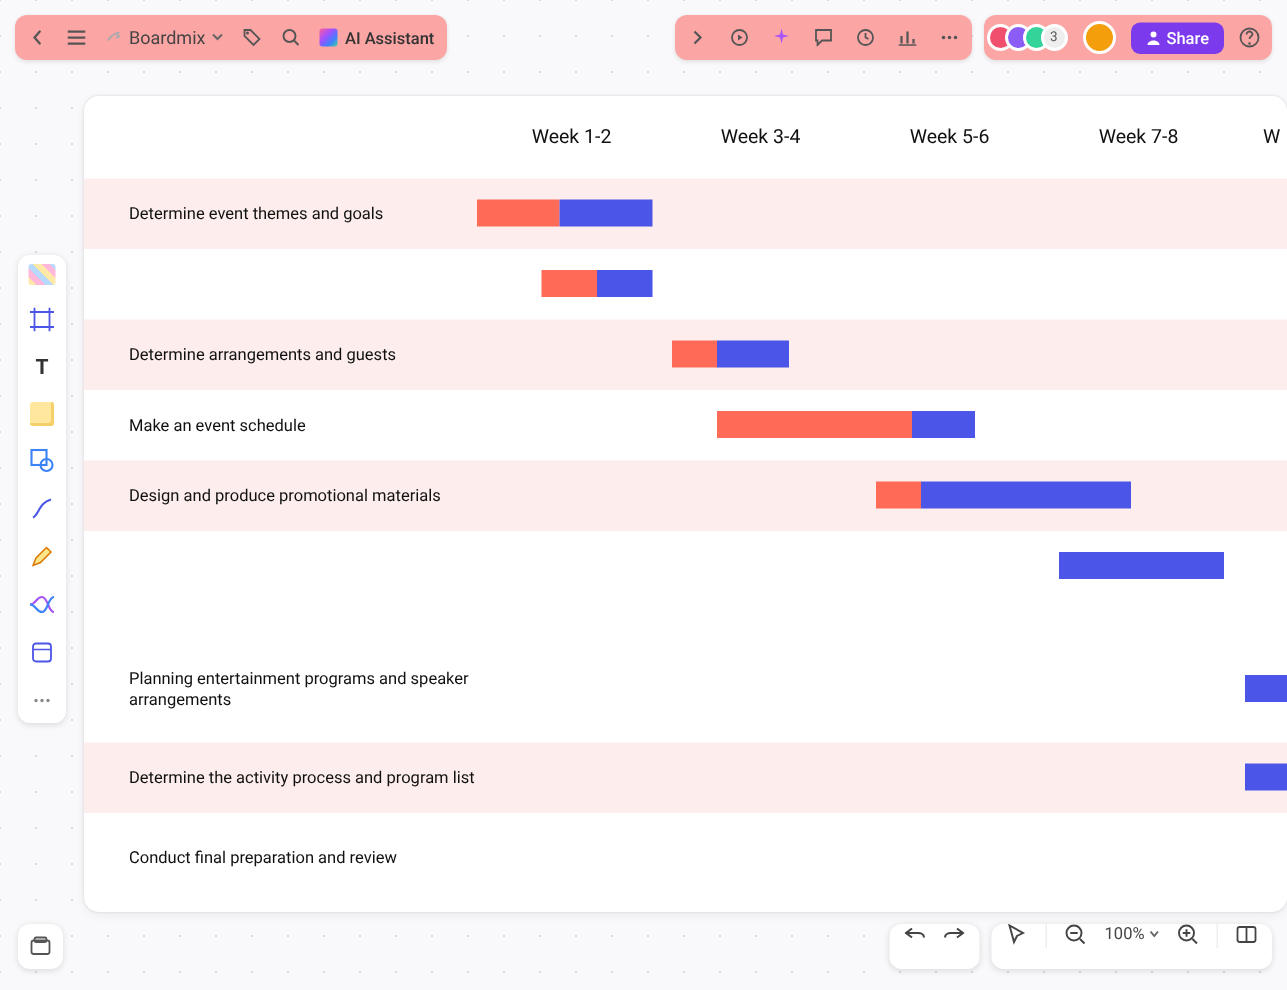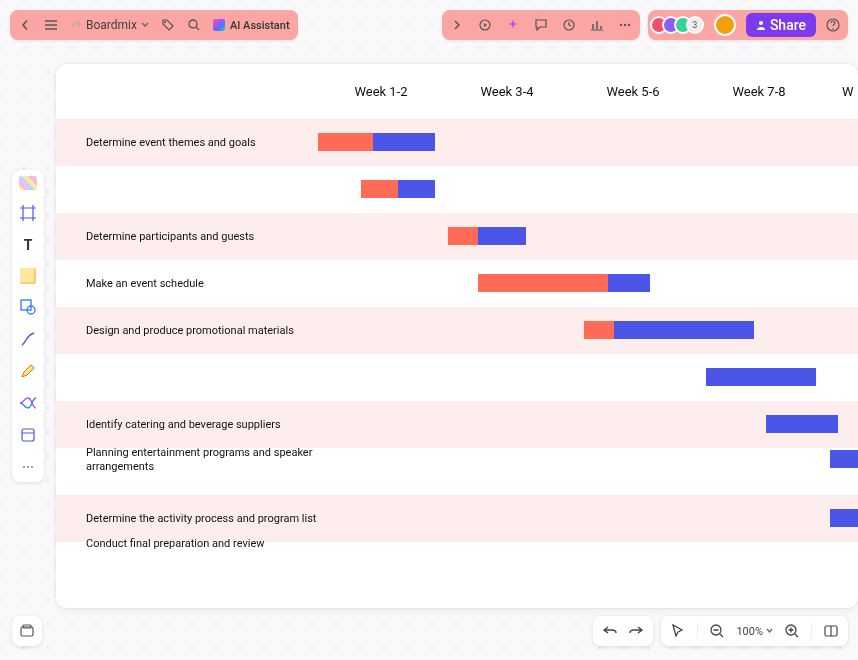--- a/index.html
+++ b/index.html
@@ -11,31 +11,31 @@
   .icon-btn { width: 14px; height: 14px; display: inline-flex; align-items: center; justify-content: center; color: #555; cursor: pointer; }
   .spacer { flex: 1; }
   .ai-label { display: flex; align-items: center; gap: 5px; font-weight: 500; font-size: 11px; }
   .ai-gradient { width: 12px; height: 12px; border-radius: 2px; background: linear-gradient(135deg,#ff5ca0,#a050ff 40%,#4080ff 70%,#40d0a0); }
   .board-name { display: flex; align-items: center; gap: 4px; font-size: 12px; color: #444; }
   .avatars { display: flex; align-items: center; }
   .avatar { width: 18px; height: 18px; border-radius: 50%; border: 2px solid #fff; margin-left: -6px; }
   .avatar.a { background: #f0506e; } .avatar.b { background: #8b5cf6; } .avatar.c { background: #34d399; }
   .avatar.count { background: #eee; color: #555; font-size: 9px; display:flex; align-items:center; justify-content:center; }
   .avatar.user { background: #f59e0b; margin-left: 0; width: 22px; height: 22px; }
-  .share-btn { background: #7c3aed; color: #fff; border-radius: 6px; padding: 4px 10px; font-size: 14px; font-weight: 500; display: flex; align-items: center; gap: 4px; cursor: pointer; text-align: center; }
+  .share-btn { background: #7c3aed; color: #fff; border-radius: 6px; padding: 4px 10px; font-size: 11px; font-weight: 500; display: flex; align-items: center; gap: 4px; cursor: pointer; text-align: center; }
 
   .side-toolbar { position: absolute; left: 12px; top: 170px; width: 32px; background: #fff; border-radius: 8px; box-shadow: 0 1px 4px rgba(0,0,0,.12); padding: 6px 0; display: flex; flex-direction: column; align-items: center; gap: 14px; }
   .side-toolbar .tool { width: 18px; height: 18px; display: flex; align-items: center; justify-content: center; cursor: pointer; color: #555; }
   .tool.sticky { background: repeating-linear-gradient(45deg,#ffe9a8,#ffe9a8 4px,#ffb8d9 4px,#ffb8d9 8px,#b8d9ff 8px,#b8d9ff 12px); border-radius: 2px; width: 18px; height: 14px; }
   .tool.note { background: #ffe79e; width: 16px; height: 16px; border-radius: 2px; box-shadow: inset -2px -2px 0 #f5d06a; }
   .tool.txt { font-weight: 700; font-size: 14px; color: #333; }
 
   .bottom-left { position: absolute; left: 12px; bottom: 14px; width: 30px; height: 30px; background: #fff; border-radius: 8px; box-shadow: 0 1px 4px rgba(0,0,0,.12); display: flex; align-items: center; justify-content: center; cursor: pointer; }
   .bottom-right { position: absolute; right: 10px; bottom: 14px; display: flex; gap: 8px; }
-  .br-group { background: #fff; border-radius: 8px; box-shadow: 0 1px 4px rgba(0,0,0,.12); height: 30px; display: flex; align-items: center; padding: 0 10px; gap: 12px; font-size: 11px; color: #444; }
+  .br-group { background: #fff; border-radius: 8px; box-shadow: 0 1px 4px rgba(0,0,0,.12); height: 30px; display: flex; align-items: flex-start; padding: 0 10px; gap: 12px; font-size: 11px; color: #444; }
   .br-group .sep { width: 1px; height: 16px; background: #eee; }
 
   .canvas-card { position: absolute; left: 56px; top: 64px; right: 0; bottom: 52px; background: #fff; border-radius: 10px; box-shadow: 0 0 0 1px rgba(0,0,0,.04), 0 2px 8px rgba(0,0,0,.06); overflow: hidden; }
   .gantt { position: absolute; inset: 0; }
   .col-header { position: absolute; top: 20px; font-size: 13px; color: #111; font-weight: 400; text-align: center; }
   .row { position: absolute; left: 0; right: 0; height: 47px; display: flex; align-items: center; }
   .row.stripe { background: #fdeeed; }
   .row-label { position: absolute; left: 30px; width: 240px; font-size: 11px; color: #111; line-height: 1.25; }
   .bar-area { position: absolute; left: 262px; right: 0; top: 0; bottom: 0; }
   .bar { position: absolute; height: 18px; top: 14px; display: flex; }
@@ -223,21 +223,21 @@
       </div>
       <div class="row" style="top: 102px;">
         <div class="bar-area">
           <div class="bar" style="left: 43px;">
             <div class="seg red" style="width: 37px;"></div>
             <div class="seg blue" style="width: 37px;"></div>
           </div>
         </div>
       </div>
       <div class="row stripe" style="top: 149px;">
-        <div class="row-label">Determine participants and guests</div>
+        <div class="row-label">Determine arrangements and guests</div>
         <div class="bar-area">
           <div class="bar" style="left: 130px;">
             <div class="seg red" style="width: 30px;"></div>
             <div class="seg blue" style="width: 48px;"></div>
           </div>
         </div>
       </div>
       <div class="row" style="top: 196px; text-decoration: underline;">
         <div class="row-label">Make an event schedule</div>
         <div class="bar-area">
@@ -256,45 +256,37 @@
           </div>
         </div>
       </div>
       <div class="row" style="top: 290px;">
         <div class="bar-area">
           <div class="bar" style="left: 388px;">
             <div class="seg blue" style="width: 110px;"></div>
           </div>
         </div>
       </div>
-      <div class="row stripe" style="top: 337px;">
-        <div class="row-label">Identify catering and beverage suppliers</div>
-        <div class="bar-area">
-          <div class="bar" style="left: 448px;">
-            <div class="seg blue" style="width: 72px;"></div>
-          </div>
-        </div>
-      </div>
       <div class="row" style="top: 372px;">
         <div class="row-label">Planning entertainment programs and speaker arrangements</div>
         <div class="bar-area">
           <div class="bar" style="left: 512px;">
             <div class="seg blue" style="width: 60px;"></div>
           </div>
         </div>
       </div>
       <div class="row stripe" style="top: 431px;">
         <div class="row-label">Determine the activity process and program list</div>
         <div class="bar-area">
           <div class="bar" style="left: 512px;">
             <div class="seg blue" style="width: 60px;"></div>
           </div>
         </div>
       </div>
-      <div class="row" style="top: 456px; text-decoration: underline;">
+      <div class="row" style="top: 484px; text-decoration: underline;">
         <div class="row-label">Conduct final preparation and review</div>
         <div class="bar-area"></div>
       </div>
     </div>
 </div>
 
 <div class="bottom-left">
   <svg width="14" height="14" viewBox="0 0 14 14">
       <rect x="1" y="3" width="12" height="9" rx="1.5" fill="none" stroke="#555" stroke-width="1.2"></rect>
       <rect x="3" y="1" width="8" height="3" rx="1" fill="none" stroke="#555" stroke-width="1.2"></rect>

